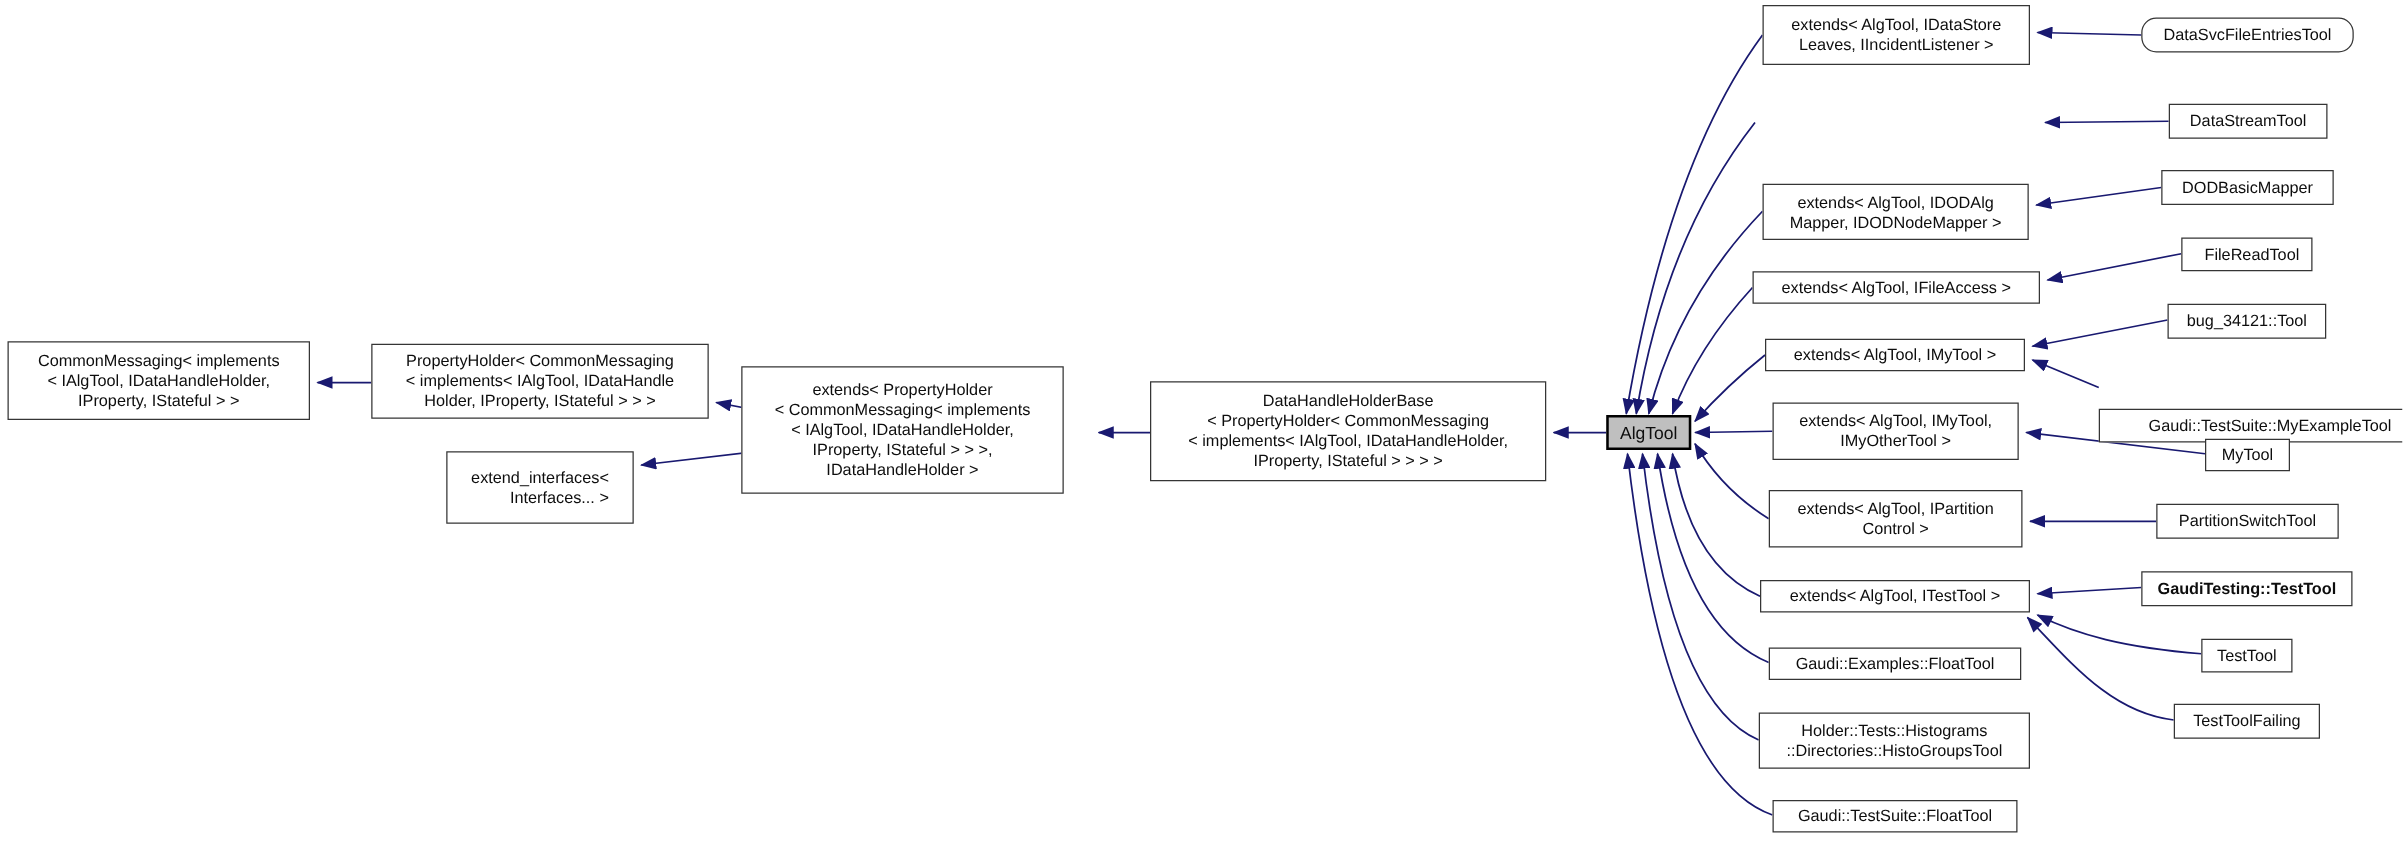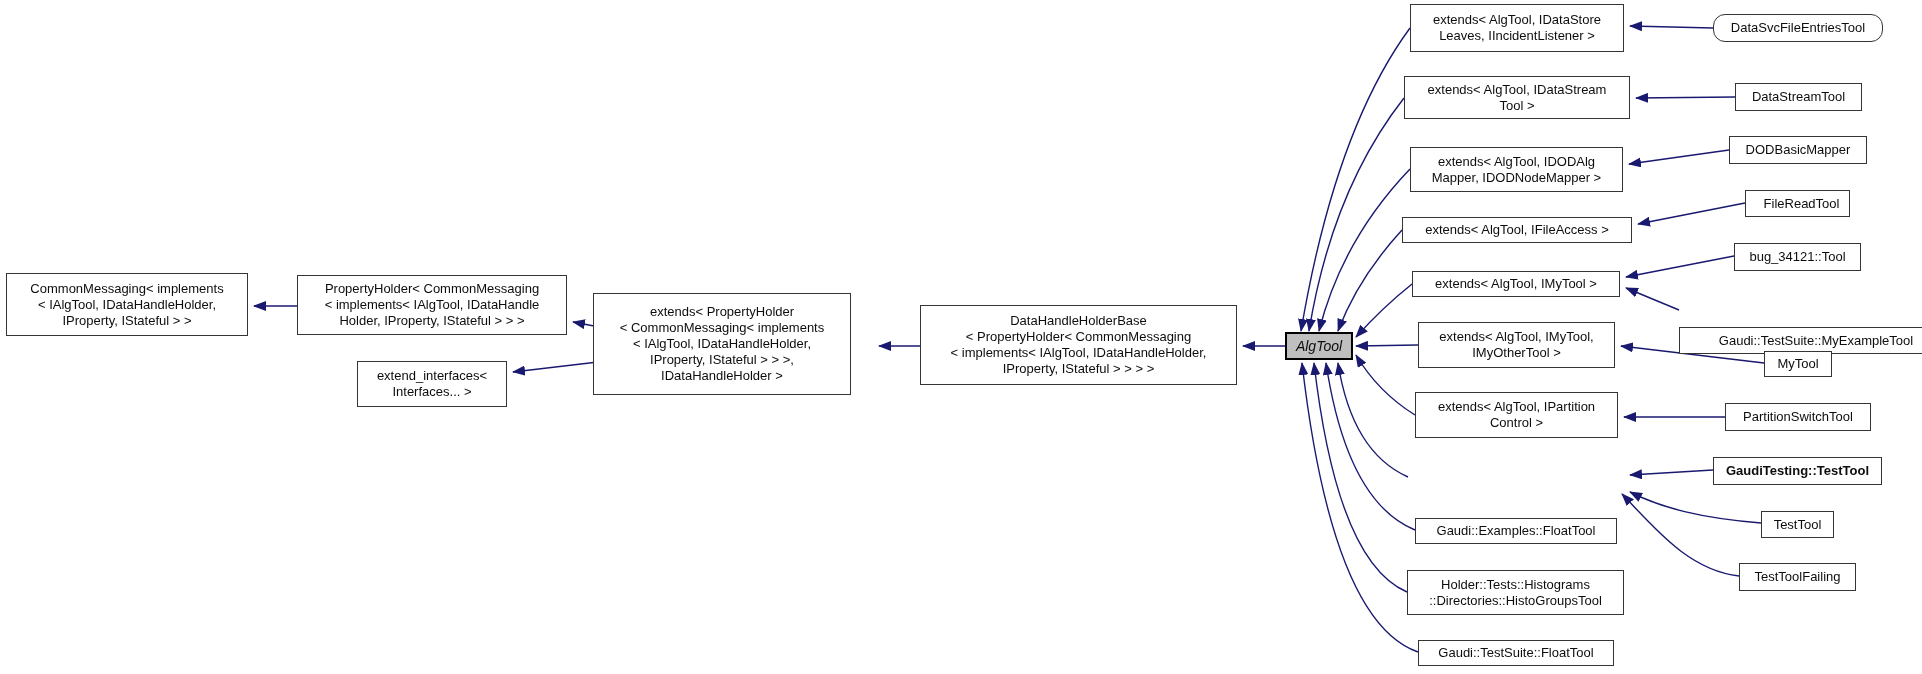--- a/index.html
+++ b/index.html
@@ -24,21 +24,20 @@
     justify-content:center;
     text-align:center;
     white-space:pre-line;
     padding:1px 4px;
     cursor:pointer;
   }
   .node.focus{
     background:#bfbfbf;
     border:2.5px solid #000000;
     font-size:14px;
-    font-style:italic;
   }
 </style>
 </head>
 <body>
 
 <div id="canvas">
   <svg id="edge-layer" viewBox="0 0 1922 674" xmlns="http://www.w3.org/2000/svg">
       <defs>
         <marker id="arrow" markerUnits="userSpaceOnUse" markerWidth="13" markerHeight="10" refX="12" refY="5" orient="auto">
           <path d="M 0 0 L 13 5 L 0 10 z" fill="#191970"></path>
@@ -71,44 +70,43 @@
       <path d="M 1713 470 L 1630 475" fill="none" stroke="#191970" stroke-width="1.4" marker-end="url(#arrow)"></path>
       <path d="M 1761 523 C 1700 518 1662 508 1630 492" fill="none" stroke="#191970" stroke-width="1.4" marker-end="url(#arrow)"></path>
       <path d="M 1739 576 C 1688 570 1655 528 1622 494" fill="none" stroke="#191970" stroke-width="1.4" marker-end="url(#arrow)"></path>
     </svg>
 <div class="node" style="left: 6px; top: 273px; width: 242px; height: 63px;">CommonMessaging&lt; implements
 &lt; IAlgTool, IDataHandleHolder,
 IProperty, IStateful &gt; &gt;</div>
     <div class="node" style="left: 297px; top: 275px; width: 270px; height: 60px;">PropertyHolder&lt; CommonMessaging
 &lt; implements&lt; IAlgTool, IDataHandle
 Holder, IProperty, IStateful &gt; &gt; &gt;</div>
-    <div class="node" style="left: 357px; top: 361px; width: 150px; height: 46px;">extend_interfaces&lt;
+    <div class="node" style="left: 357px; top: 361px; width: 150px; height: 58px; text-align: right;">extend_interfaces&lt;
 Interfaces... &gt;</div>
     <div class="node" style="left: 593px; top: 293px; width: 258px; height: 102px;">extends&lt; PropertyHolder
 &lt; CommonMessaging&lt; implements
 &lt; IAlgTool, IDataHandleHolder,
 IProperty, IStateful &gt; &gt; &gt;,
 IDataHandleHolder &gt;</div>
     <div class="node" style="left: 920px; top: 305px; width: 317px; height: 80px;">DataHandleHolderBase
 &lt; PropertyHolder&lt; CommonMessaging
 &lt; implements&lt; IAlgTool, IDataHandleHolder,
 IProperty, IStateful &gt; &gt; &gt; &gt;</div>
     <div class="node focus" style="left: 1285px; top: 332px; width: 68px; height: 28px;">AlgTool</div>
     <div class="node" style="left: 1410px; top: 4px; width: 214px; height: 48px;">extends&lt; AlgTool, IDataStore
 Leaves, IIncidentListener &gt;</div>
-    <div class="node" style="left: 1404px; top: 76px; width: 226px; height: 43px;">extends&lt; AlgTool, IDataStream
-Tool &gt;</div>
     <div class="node" style="left: 1410px; top: 147px; width: 213px; height: 45px;">extends&lt; AlgTool, IDODAlg
 Mapper, IDODNodeMapper &gt;</div>
     <div class="node" style="left: 1402px; top: 217px; width: 230px; height: 26px;">extends&lt; AlgTool, IFileAccess &gt;</div>
     <div class="node" style="left: 1412px; top: 271px; width: 208px; height: 26px;">extends&lt; AlgTool, IMyTool &gt;</div>
     <div class="node" style="left: 1418px; top: 322px; width: 197px; height: 46px;">extends&lt; AlgTool, IMyTool,
 IMyOtherTool &gt;</div>
     <div class="node" style="left: 1415px; top: 392px; width: 203px; height: 46px;">extends&lt; AlgTool, IPartition
 Control &gt;</div>
+    <div class="node" style="left: 1408px; top: 464px; width: 216px; height: 26px;">extends&lt; AlgTool, ITestTool &gt;</div>
     <div class="node" style="left: 1415px; top: 518px; width: 202px; height: 26px;">Gaudi::Examples::FloatTool</div>
     <div class="node" style="left: 1407px; top: 570px; width: 217px; height: 45px;">Holder::Tests::Histograms
 ::Directories::HistoGroupsTool</div>
     <div class="node" style="left: 1418px; top: 640px; width: 196px; height: 26px;">Gaudi::TestSuite::FloatTool</div>
     <div class="node" style="left: 1713px; top: 14px; width: 170px; height: 28px; border-radius: 12px;">DataSvcFileEntriesTool</div>
     <div class="node" style="left: 1735px; top: 83px; width: 127px; height: 28px;">DataStreamTool</div>
     <div class="node" style="left: 1729px; top: 136px; width: 138px; height: 28px;">DODBasicMapper</div>
     <div class="node" style="left: 1745px; top: 190px; width: 105px; height: 27px; padding-left: 12px;">FileReadTool</div>
     <div class="node" style="left: 1734px; top: 243px; width: 127px; height: 28px;">bug_34121::Tool</div>
     <div class="node" style="left: 1679px; top: 297px; width: 274px; height: 27px; margin-top: 30px;">Gaudi::TestSuite::MyExampleTool</div>

